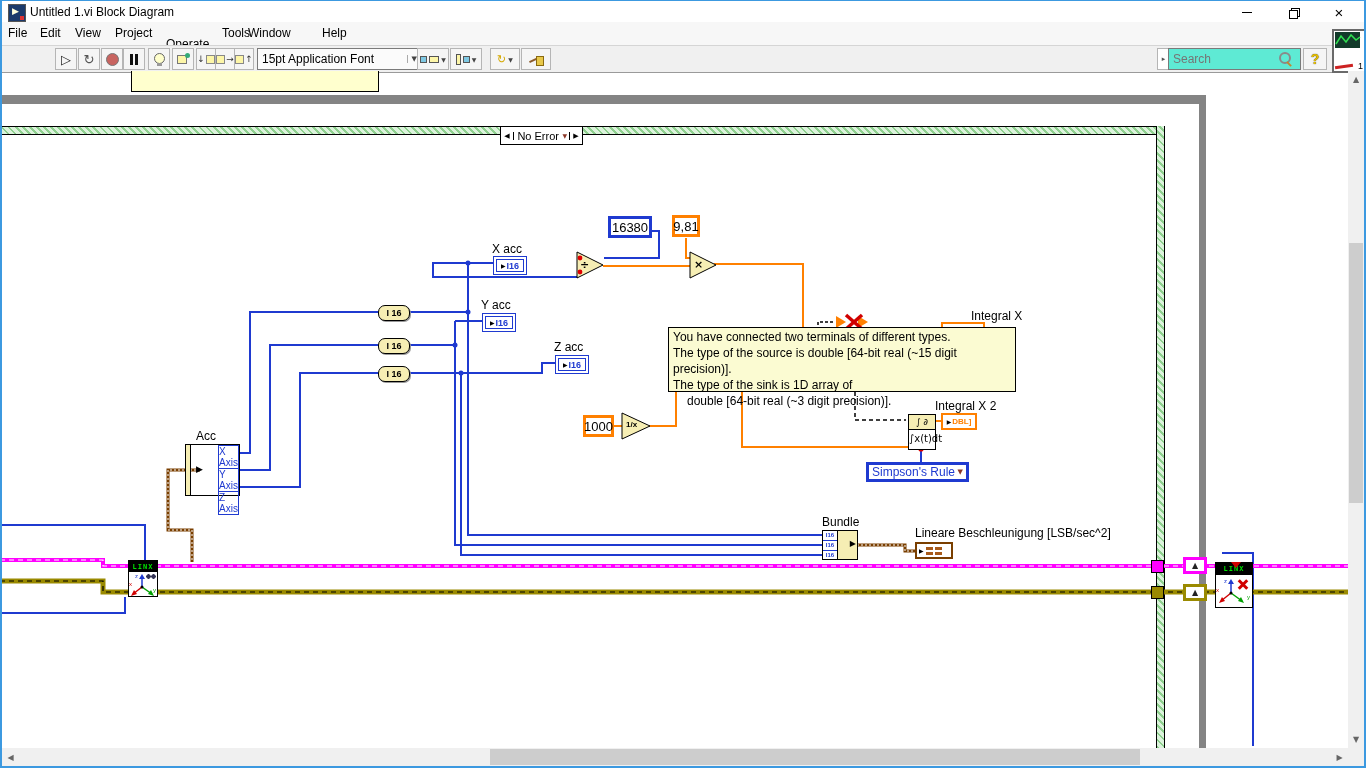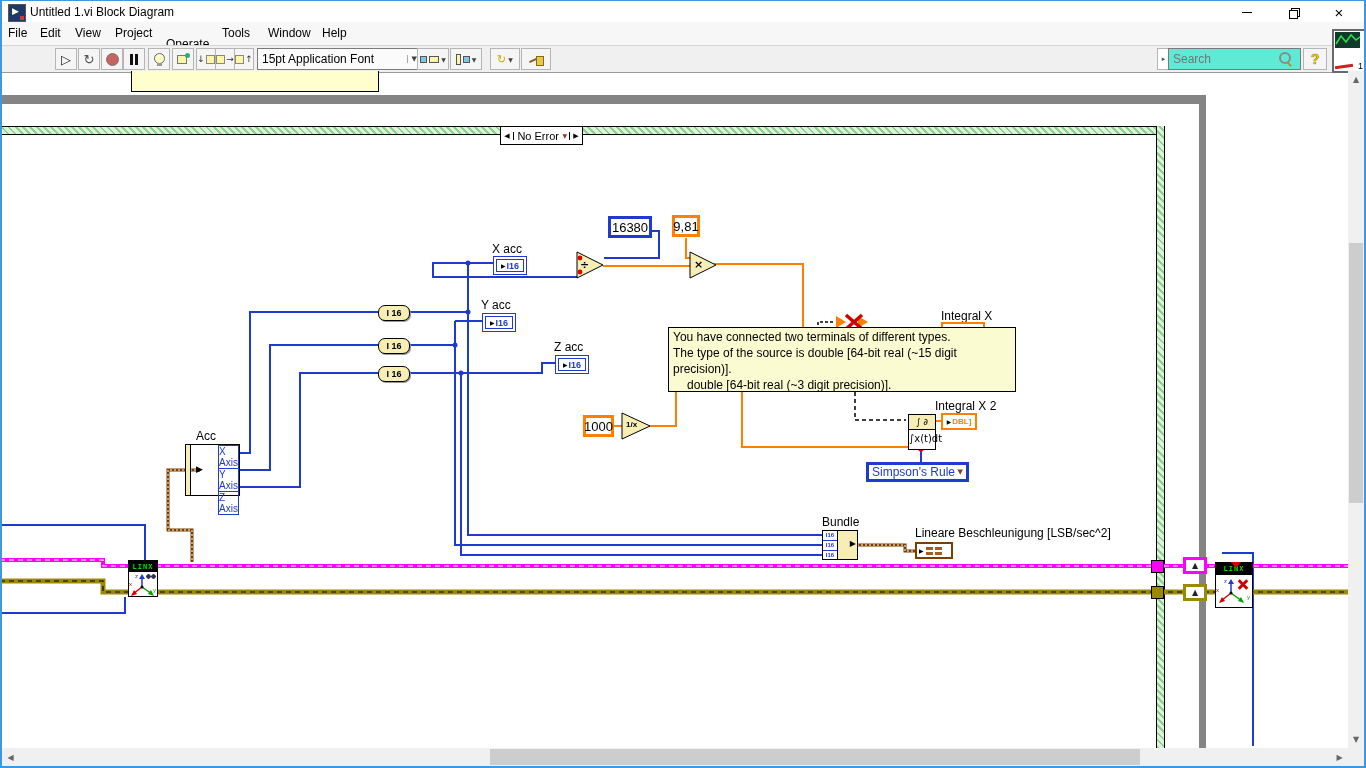--- a/index.html
+++ b/index.html
@@ -61,21 +61,21 @@
     </div>
   </div>
 
   <div class="abs menubar">
     <span class="abs menu-item" style="left:8px;">File</span>
     <span class="abs menu-item" style="left:40px;">Edit</span>
     <span class="abs menu-item" style="left:75px;text-align:right;">View</span>
     <span class="abs menu-item" style="left:115px;">Project</span>
     <span class="abs menu-item" style="left:166px;margin-top:11px;">Operate</span>
     <span class="abs menu-item" style="left:222px;">Tools</span>
-    <span class="abs menu-item" style="left:268px;">Window</span>
+    <span class="abs menu-item" style="left:248px;">Window</span>
     <span class="abs menu-item" style="left:322px;">Help</span>
   </div>
 
   <div class="abs toolbar">
     <div class="tbtn glyph" style="left:55px;width:20px;font-size:13px;color:#222;">
         <span>▷</span>
       </div>
     <div class="tbtn glyph" style="left:78px;width:20px;font-size:13px;color:#555;">
         <span>↻</span>
       </div>
@@ -285,24 +285,25 @@
       <div style="flex:1;border:1px solid #1f3ad0;margin:0;display:flex;align-items:center;justify-content:center;font-size:10px;color:#1f3ad0;">X Axis</div>
       <div style="flex:1;border:1px solid #1f3ad0;border-top:none;display:flex;align-items:center;justify-content:center;font-size:10px;color:#1f3ad0;">Y Axis</div>
       <div style="flex:1;border:1px solid #1f3ad0;border-top:none;display:flex;align-items:center;justify-content:center;font-size:10px;color:#1f3ad0;">Z Axis</div>
     </div>
   </div>
   <span class="abs glyph" style="left:196px;top:464px;font-size:9px;z-index:3;">▶</span>
 
   <div class="abs tooltipbox" style="left:668px;top:327px;width:348px;height:65px;box-sizing:border-box;z-index:4;">
     <div>You have connected two terminals of different types.</div>
     <div>The type of the source is double [64-bit real (~15 digit precision)].</div>
+    <div>The type of the sink is 1D array of</div>
     <div style="padding-left:14px;">double [64-bit real (~3 digit precision)].</div>
   </div>
 
-  <span class="abs label" style="left:941px;top:309px;z-index:3;">Integral X</span>
+  <span class="abs label" style="left:971px;top:309px;z-index:3;">Integral X</span>
   <div class="abs" style="left:941px;top:322px;width:44px;height:6px;border:2px solid #ff8000;border-bottom:none;background:#fff;box-sizing:border-box;z-index:3;"></div>
 
   <span class="abs label" style="left:935px;top:399px;z-index:3;">Integral X 2</span>
   <div class="abs" style="left:908px;top:414px;width:28px;height:36px;border:1px solid #000;box-sizing:border-box;background:#fff;z-index:3;">
     <div style="height:14px;background:#f6eeb4;border-bottom:1px solid #000;text-align:center;font-size:9px;line-height:14px;" class="glyph">∫ ∂</div>
     <div style="text-align:center;font-size:10px;line-height:18px;" class="glyph">∫x(t)dt</div>
   </div>
   <div class="abs" style="left:941px;top:413px;width:36px;height:17px;border:2px solid #ff8000;box-sizing:border-box;background:#fff;z-index:3;display:flex;align-items:center;justify-content:center;gap:1px;">
     <span class="glyph" style="font-size:6px;">▶</span>
     <span style="font-size:8px;font-weight:bold;color:#ff8000;">DBL]</span>

